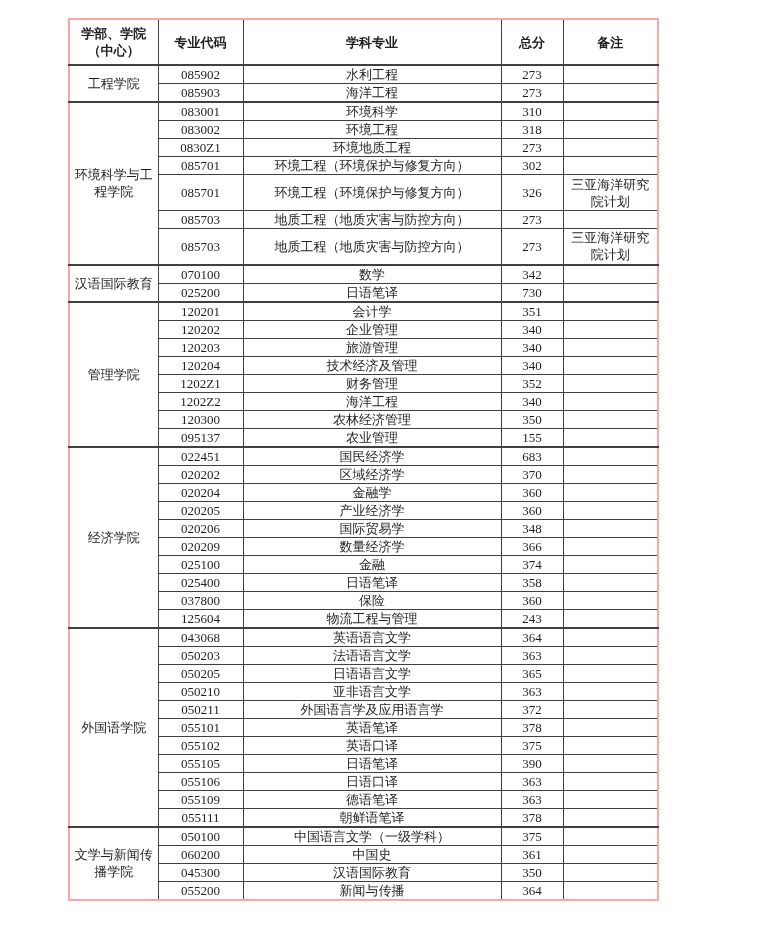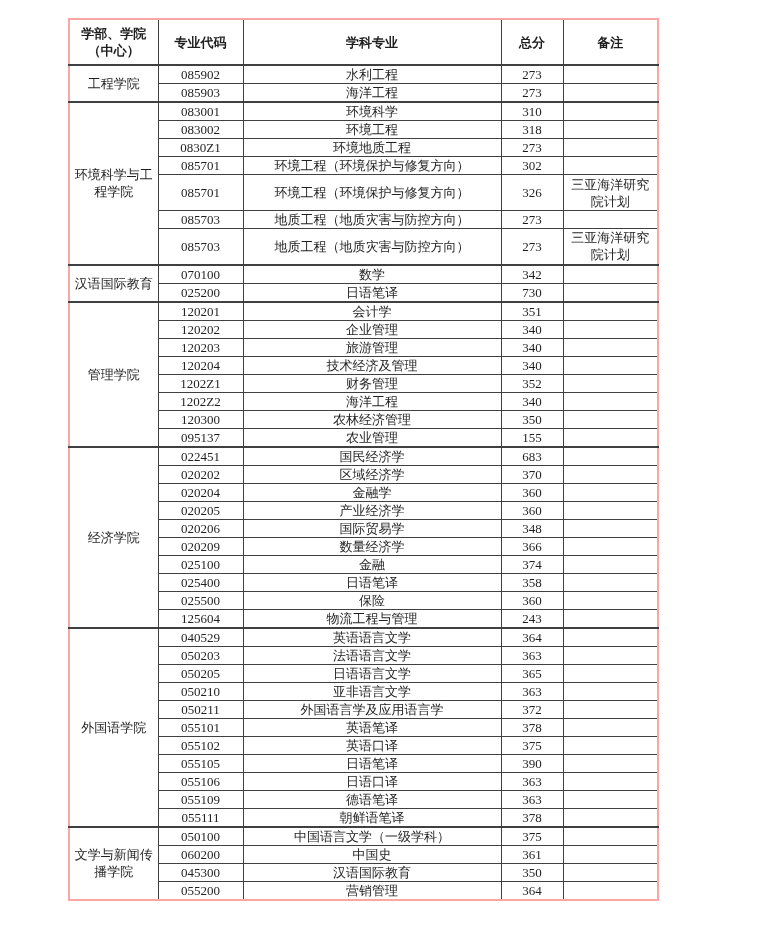--- a/index.html
+++ b/index.html
@@ -236,34 +236,34 @@
           <td class="score">374</td>
           <td class="note"></td>
         </tr>
         <tr>
           <td class="code">025400</td>
           <td class="major">日语笔译</td>
           <td class="score">358</td>
           <td class="note"></td>
         </tr>
         <tr>
-          <td class="code">025500</td>
+          <td class="code">037800</td>
           <td class="major">保险</td>
           <td class="score">360</td>
           <td class="note"></td>
         </tr>
         <tr>
           <td class="code">125604</td>
           <td class="major">物流工程与管理</td>
           <td class="score">243</td>
           <td class="note"></td>
         </tr>
         <tr class="group-start">
           <td rowspan="11" class="college">外国语学院</td>
-          <td class="code">040529</td>
+          <td class="code">043068</td>
           <td class="major">英语语言文学</td>
           <td class="score">364</td>
           <td class="note"></td>
         </tr>
         <tr>
           <td class="code">050203</td>
           <td class="major">法语语言文学</td>
           <td class="score">363</td>
           <td class="note"></td>
         </tr>
@@ -335,19 +335,19 @@
           <td class="note"></td>
         </tr>
         <tr>
           <td class="code">045300</td>
           <td class="major">汉语国际教育</td>
           <td class="score">350</td>
           <td class="note"></td>
         </tr>
         <tr>
           <td class="code">055200</td>
-          <td class="major">营销管理</td>
+          <td class="major">新闻与传播</td>
           <td class="score">364</td>
           <td class="note"></td>
         </tr>
       </tbody>
   </table>
 </div>
 
 </body></html>

